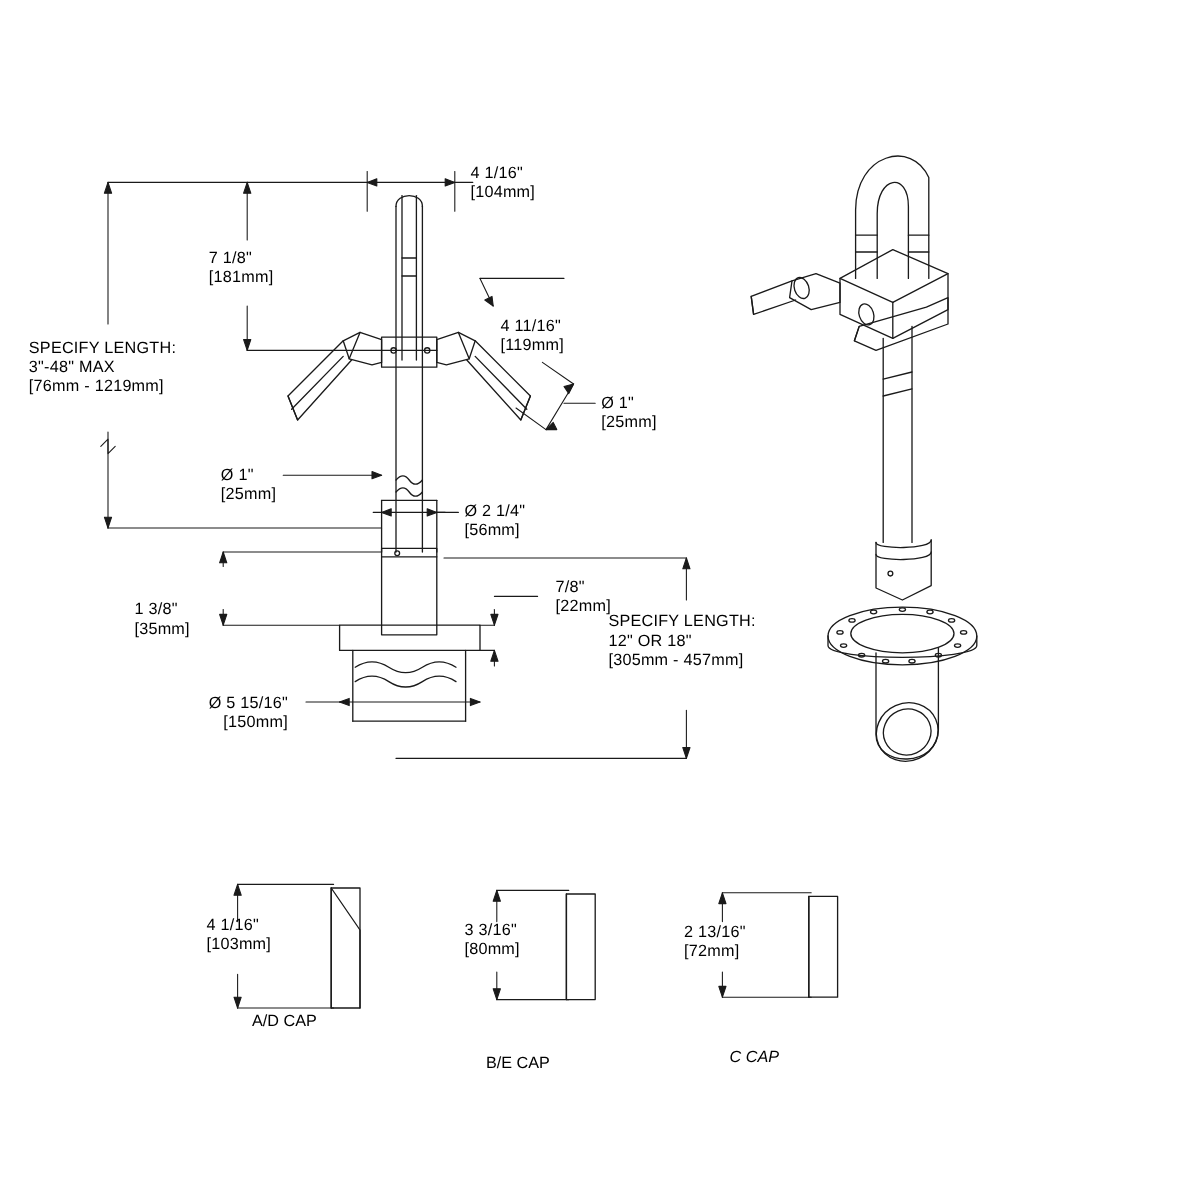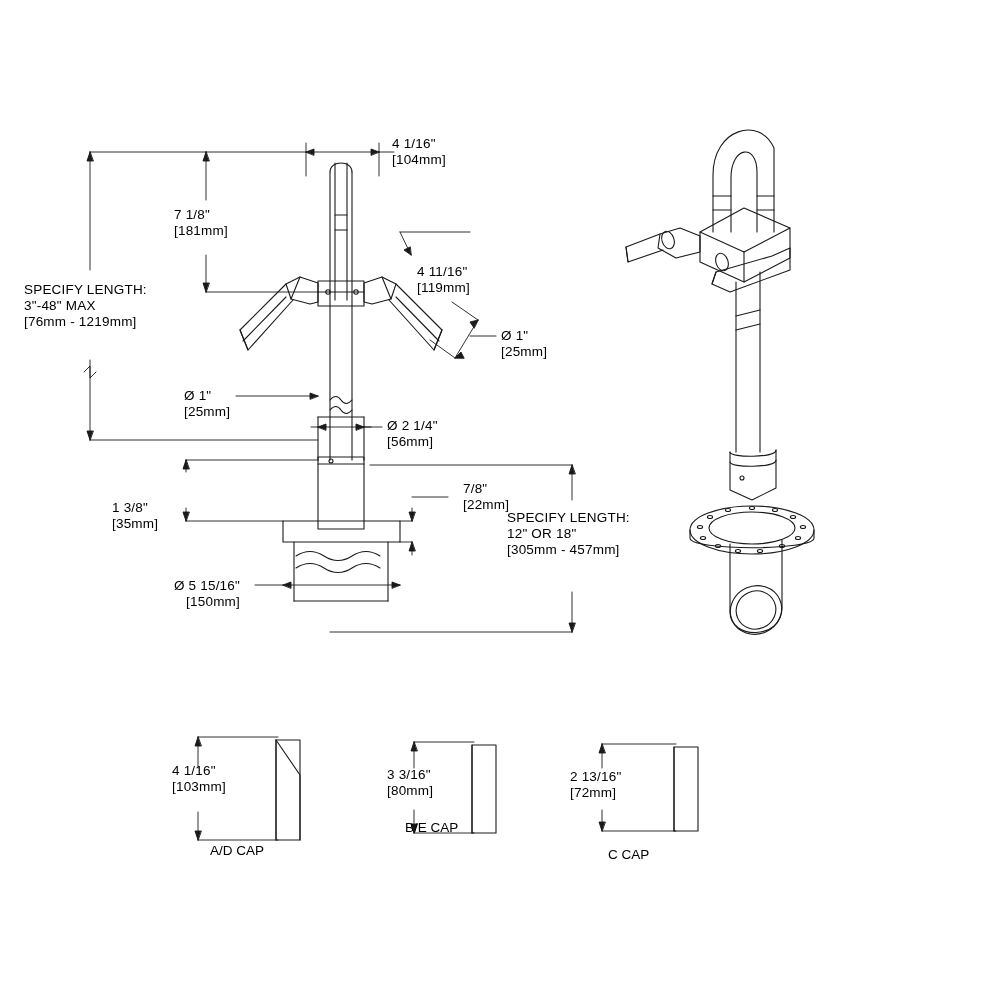--- a/index.html
+++ b/index.html
@@ -327,17 +327,17 @@
 
 <div class="dim-label right" style="left:50px; top:578px; width:190px;">Ø 5 15/16"
 [150mm]</div>
 
 <div class="dim-label" style="left:172px; top:763px;">4 1/16"
 [103mm]</div>
 <div class="cap-label" style="left:210px; top:843px; width:160px;">A/D CAP</div>
 
 <div class="dim-label" style="left:387px; top:767px;">3 3/16"
 [80mm]</div>
-<div class="cap-label" style="left:405px; top:820px; width:160px;">B/E CAP</div>
+<div class="cap-label" style="left:405px; top:878px; width:160px;">B/E CAP</div>
 
 <div class="dim-label" style="left:570px; top:769px;">2 13/16"
 [72mm]</div>
-<div class="cap-label" style="left:608px; top:847px; width:160px;">C CAP</div>
+<div class="cap-label" style="left:608px; top:873px; width:160px;font-style:italic;">C CAP</div>
 
 </body></html>

